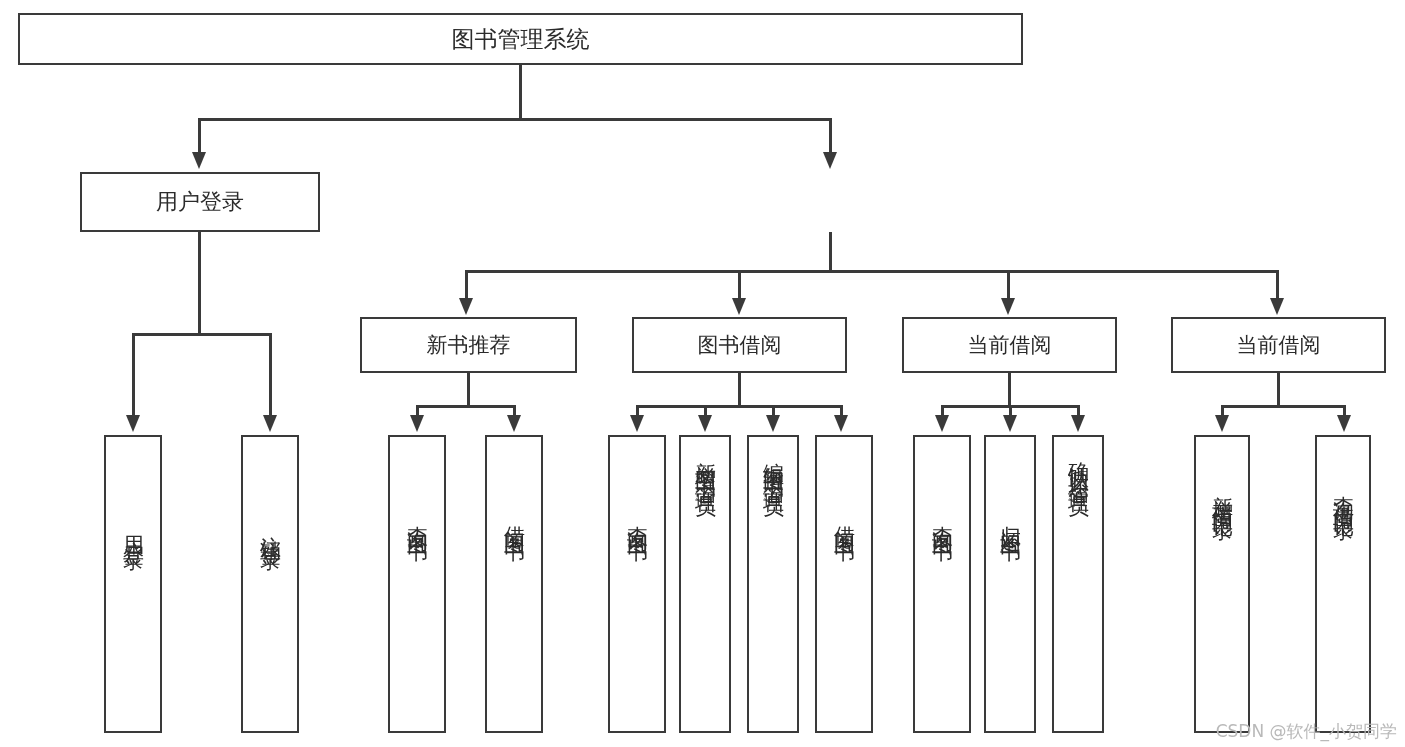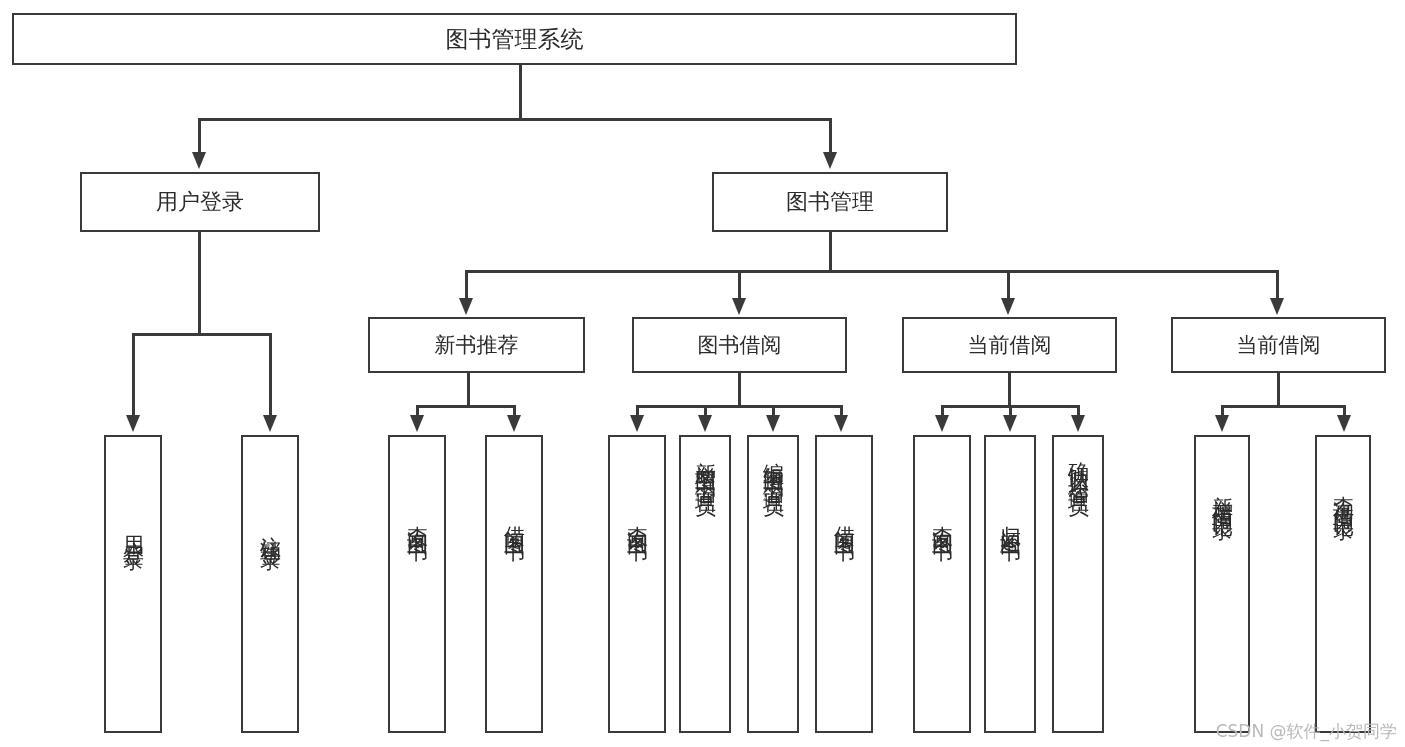--- a/index.html
+++ b/index.html
@@ -72,58 +72,55 @@
     color: #b9b9b9;
     white-space: nowrap;
     user-select: none;
   }
 </style>
 </head>
 <body>
 
 <div id="canvas">
 
-  <div class="node root" style="left:12px; top:13px; width:1005px; height:52px;align-items:center;">
+  <div class="node root" style="left:18px; top:13px; width:1005px; height:52px;align-items:center;">
     <span class="htext">图书管理系统</span>
   </div>
 
   <div class="vline" style="left:519px; top:65px; height:53px;"></div>
 
   <div class="hline" style="left:198px; top:118px; width:634px;"></div>
   <div class="vline" style="left:198px; top:118px; height:37px;"></div>
   <div class="arrow" style="left:192px; top:152px;"></div>
   <div class="vline" style="left:829px; top:118px; height:37px;"></div>
   <div class="arrow" style="left:823px; top:152px;"></div>
 
   <div class="node lvl2" style="left:80px; top:172px; width:240px; height:60px;">
     <span class="htext">用户登录</span>
-  </div>
-  <div class="node lvl2" style="left:712px; top:172px; width:236px; height:60px;">
-    <span class="htext">图书管理</span>
   </div>
 
   <div class="vline" style="left:198px; top:232px; height:101px;"></div>
   <div class="hline" style="left:132px; top:333px; width:137px;"></div>
   <div class="vline" style="left:132px; top:333px; height:84px;"></div>
   <div class="arrow" style="left:126px; top:415px;"></div>
   <div class="vline" style="left:269px; top:333px; height:84px;"></div>
   <div class="arrow" style="left:263px; top:415px;"></div>
 
   <div class="vline" style="left:829px; top:232px; height:38px;"></div>
   <div class="hline" style="left:465px; top:270px; width:814px;"></div>
   <div class="vline" style="left:465px; top:270px; height:30px;"></div>
   <div class="arrow" style="left:459px; top:298px;"></div>
   <div class="vline" style="left:738px; top:270px; height:30px;"></div>
   <div class="arrow" style="left:732px; top:298px;"></div>
   <div class="vline" style="left:1007px; top:270px; height:30px;"></div>
   <div class="arrow" style="left:1001px; top:298px;"></div>
   <div class="vline" style="left:1276px; top:270px; height:30px;"></div>
   <div class="arrow" style="left:1270px; top:298px;"></div>
 
-  <div class="node lvl3" style="left:360px; top:317px; width:217px; height:56px;margin-left:8px;">
+  <div class="node lvl3" style="left:360px; top:317px; width:217px; height:56px;">
     <span class="htext">新书推荐</span>
   </div>
   <div class="node lvl3" style="left:902px; top:317px; width:215px; height:56px;">
     <span class="htext">当前借阅</span>
   </div>
   <div class="node lvl3" style="left:632px; top:317px; width:215px; height:56px;">
     <span class="htext">图书借阅</span>
   </div>
   <div class="node lvl3" style="left:1171px; top:317px; width:215px; height:56px;">
     <span class="htext">当前借阅</span>

